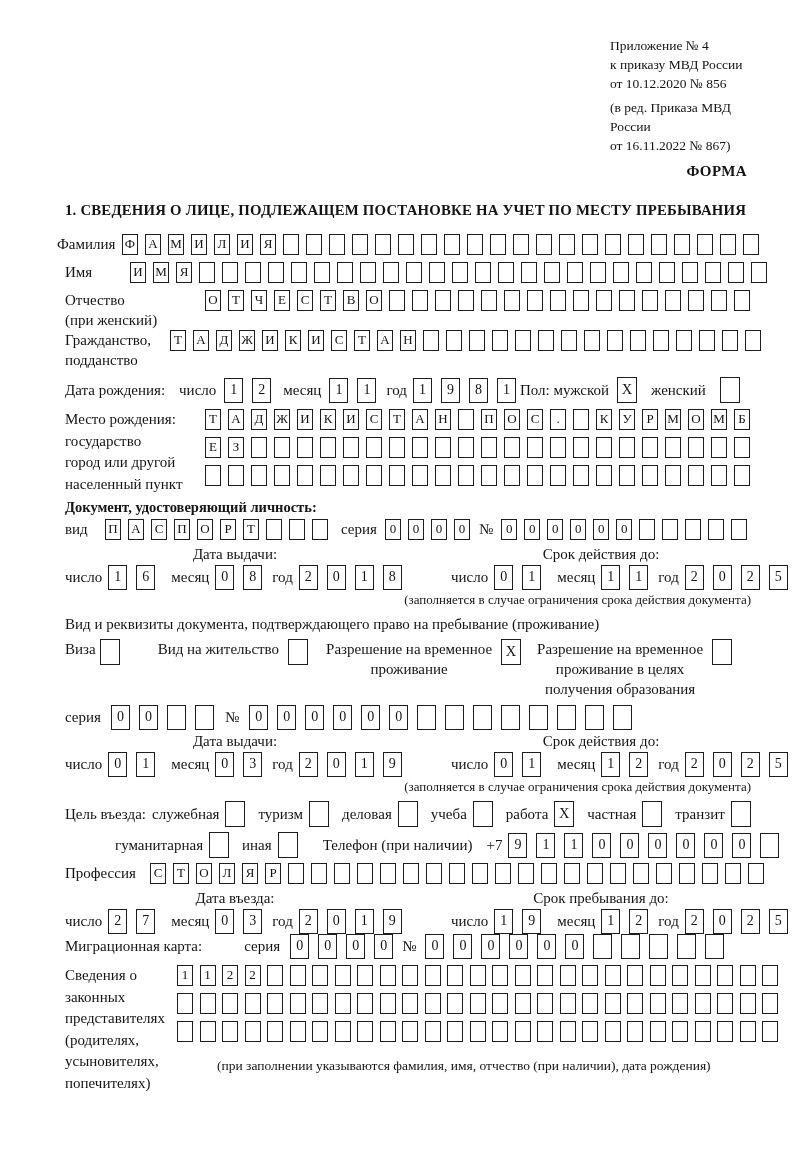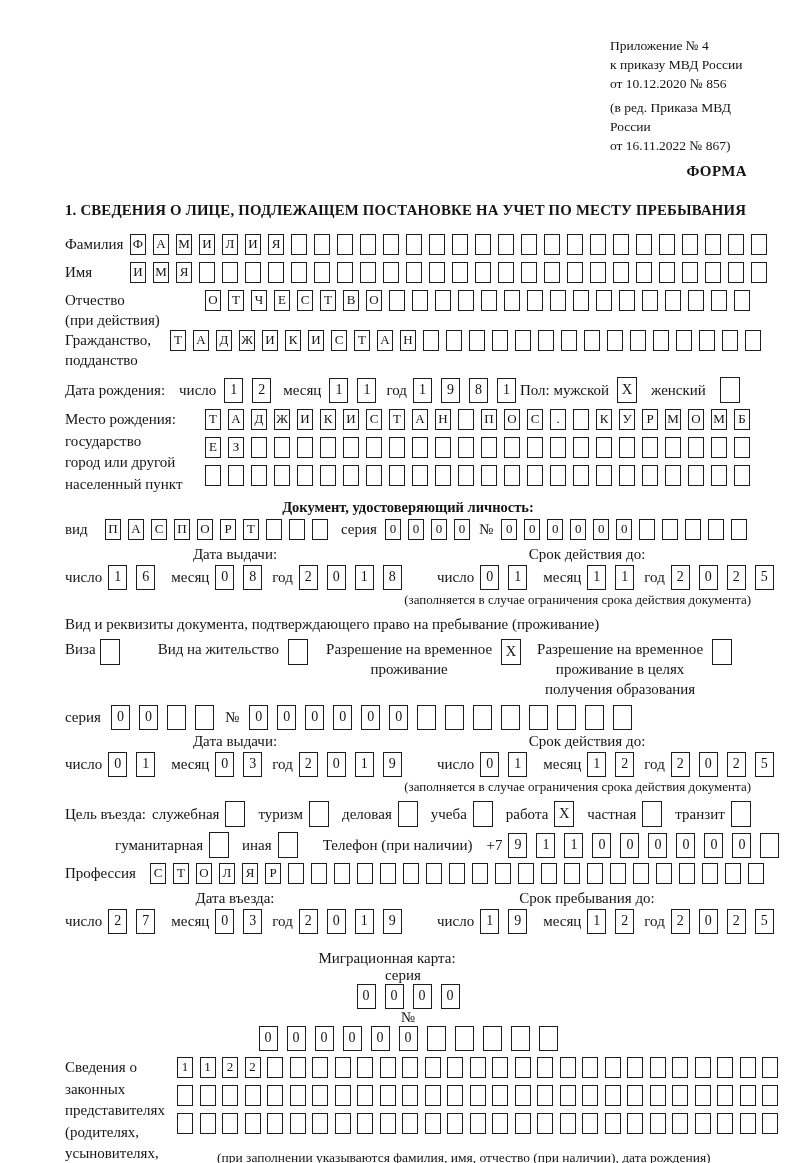--- a/index.html
+++ b/index.html
@@ -26,23 +26,23 @@
            font-size:13px; line-height:17px; background:#fff; }
   .big   { gap:9px; }
   .big .cell { flex-basis:19px; width:19px; height:25px; font-size:14px; line-height:21px; }
   .chk .cell { flex-basis:20px; width:20px; height:26px; font-size:14.5px; line-height:22px; }
 
   .inline-row { display:flex; align-items:center; }
   .ilabel { font-size:15px; flex:0 0 auto; }
   .stack > .cells { margin-bottom:7px; }
   .stack > .cells:last-child { margin-bottom:0; }
 
-  .center-bold { text-align:center; font-weight:bold; font-size:14.5px; margin-top:4px; }
-
-  .dates { display:flex; margin-top:5px; }
+  .center-bold { font-weight:bold; font-size:14.5px; margin-top:4px; }
+
+  .dates { display:flex; margin-top:5px;justify-content:space-between; }
   .dates .dleft  { width:340px; flex:0 0 auto; }
   .dates .dright { width:300px; flex:0 0 auto; margin-left:32px; }
   .dhdr { text-align:center; font-size:15px; line-height:19px; }
   .drow { display:flex; align-items:center; margin-top:1px; }
   .drow .ilabel { margin-right:6px; }
   .drow .cells { margin-right:10px; }
   .note-right { text-align:right; font-size:13px; margin-top:2px; }
 
   .intro { font-size:15px; line-height:23px; margin-top:5px; }
 
@@ -72,21 +72,21 @@
     <div>от 16.11.2022 № 867)</div>
   </div>
 
   <div class="forma">ФОРМА</div>
 
   <div class="title">
   </div>
 
   <div class="sec-heading">1. СВЕДЕНИЯ О ЛИЦЕ, ПОДЛЕЖАЩЕМ ПОСТАНОВКЕ НА УЧЕТ ПО МЕСТУ ПРЕБЫВАНИЯ</div>
 
-  <div class="frow" style="margin-top:15px;">
+  <div class="frow" style="margin-top:15px;justify-content:center;">
     <div class="flabel w65">Фамилия</div>
     <div class="cells">
         <span class="cell">Ф</span>
         <span class="cell">А</span>
         <span class="cell">М</span>
         <span class="cell">И</span>
         <span class="cell">Л</span>
         <span class="cell">И</span>
         <span class="cell">Я</span>
         <span class="cell"></span>
@@ -143,21 +143,21 @@
         <span class="cell"></span>
         <span class="cell"></span>
         <span class="cell"></span>
         <span class="cell"></span>
       </div>
   </div>
 
   <div class="frow">
     <div class="flabel w140">
       <div>Отчество</div>
-      <div>(при действия)</div>
+      <div>(при женский)</div>
     </div>
     <div class="cells">
         <span class="cell">О</span>
         <span class="cell">Т</span>
         <span class="cell">Ч</span>
         <span class="cell">Е</span>
         <span class="cell">С</span>
         <span class="cell">Т</span>
         <span class="cell">В</span>
         <span class="cell">О</span>
@@ -663,21 +663,21 @@
         <div class="cells big">
             <span class="cell">2</span>
             <span class="cell">0</span>
             <span class="cell">2</span>
             <span class="cell">5</span>
           </div>
       </div>
     </div>
   </div>
 
-  <div class="inline-row" style="margin-top:16px;flex-direction:column;">
+  <div class="inline-row" style="margin-top:0;">
     <span class="ilabel" style="margin-right:42px;">Миграционная карта:</span>
     <span class="ilabel" style="margin-right:10px;">серия</span>
     <div class="cells big">
         <span class="cell">0</span>
         <span class="cell">0</span>
         <span class="cell">0</span>
         <span class="cell">0</span>
       </div>
     <span class="ilabel" style="margin-left:9px;margin-right:9px;">№</span>
     <div class="cells big">

